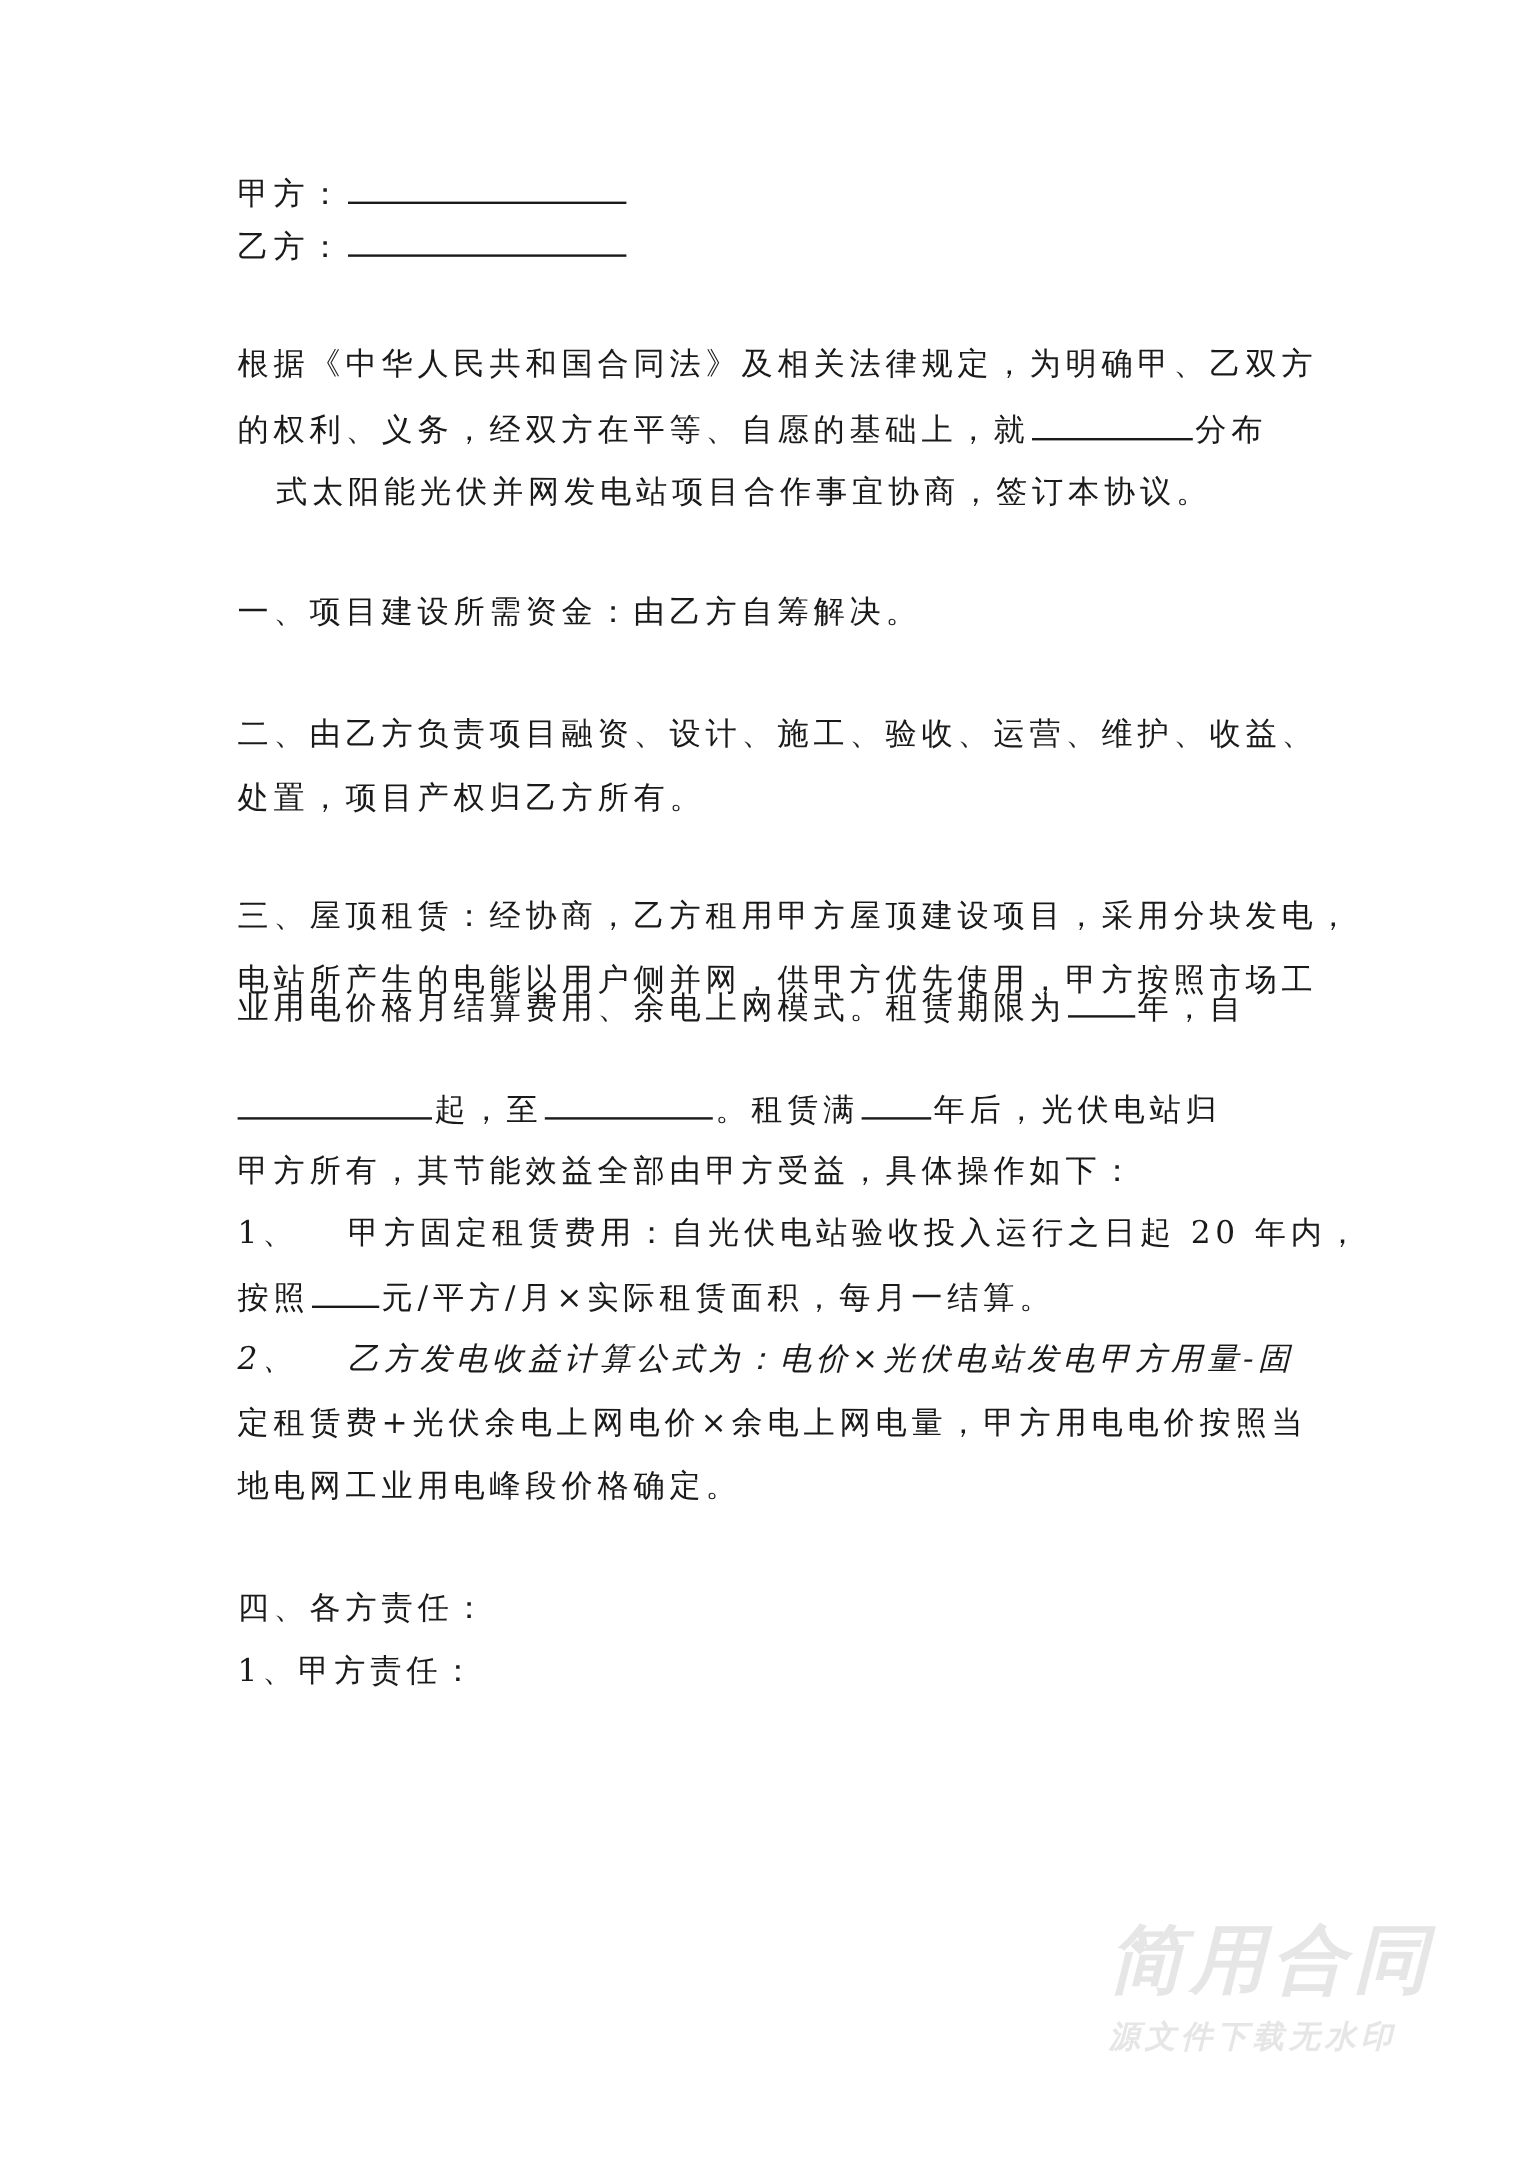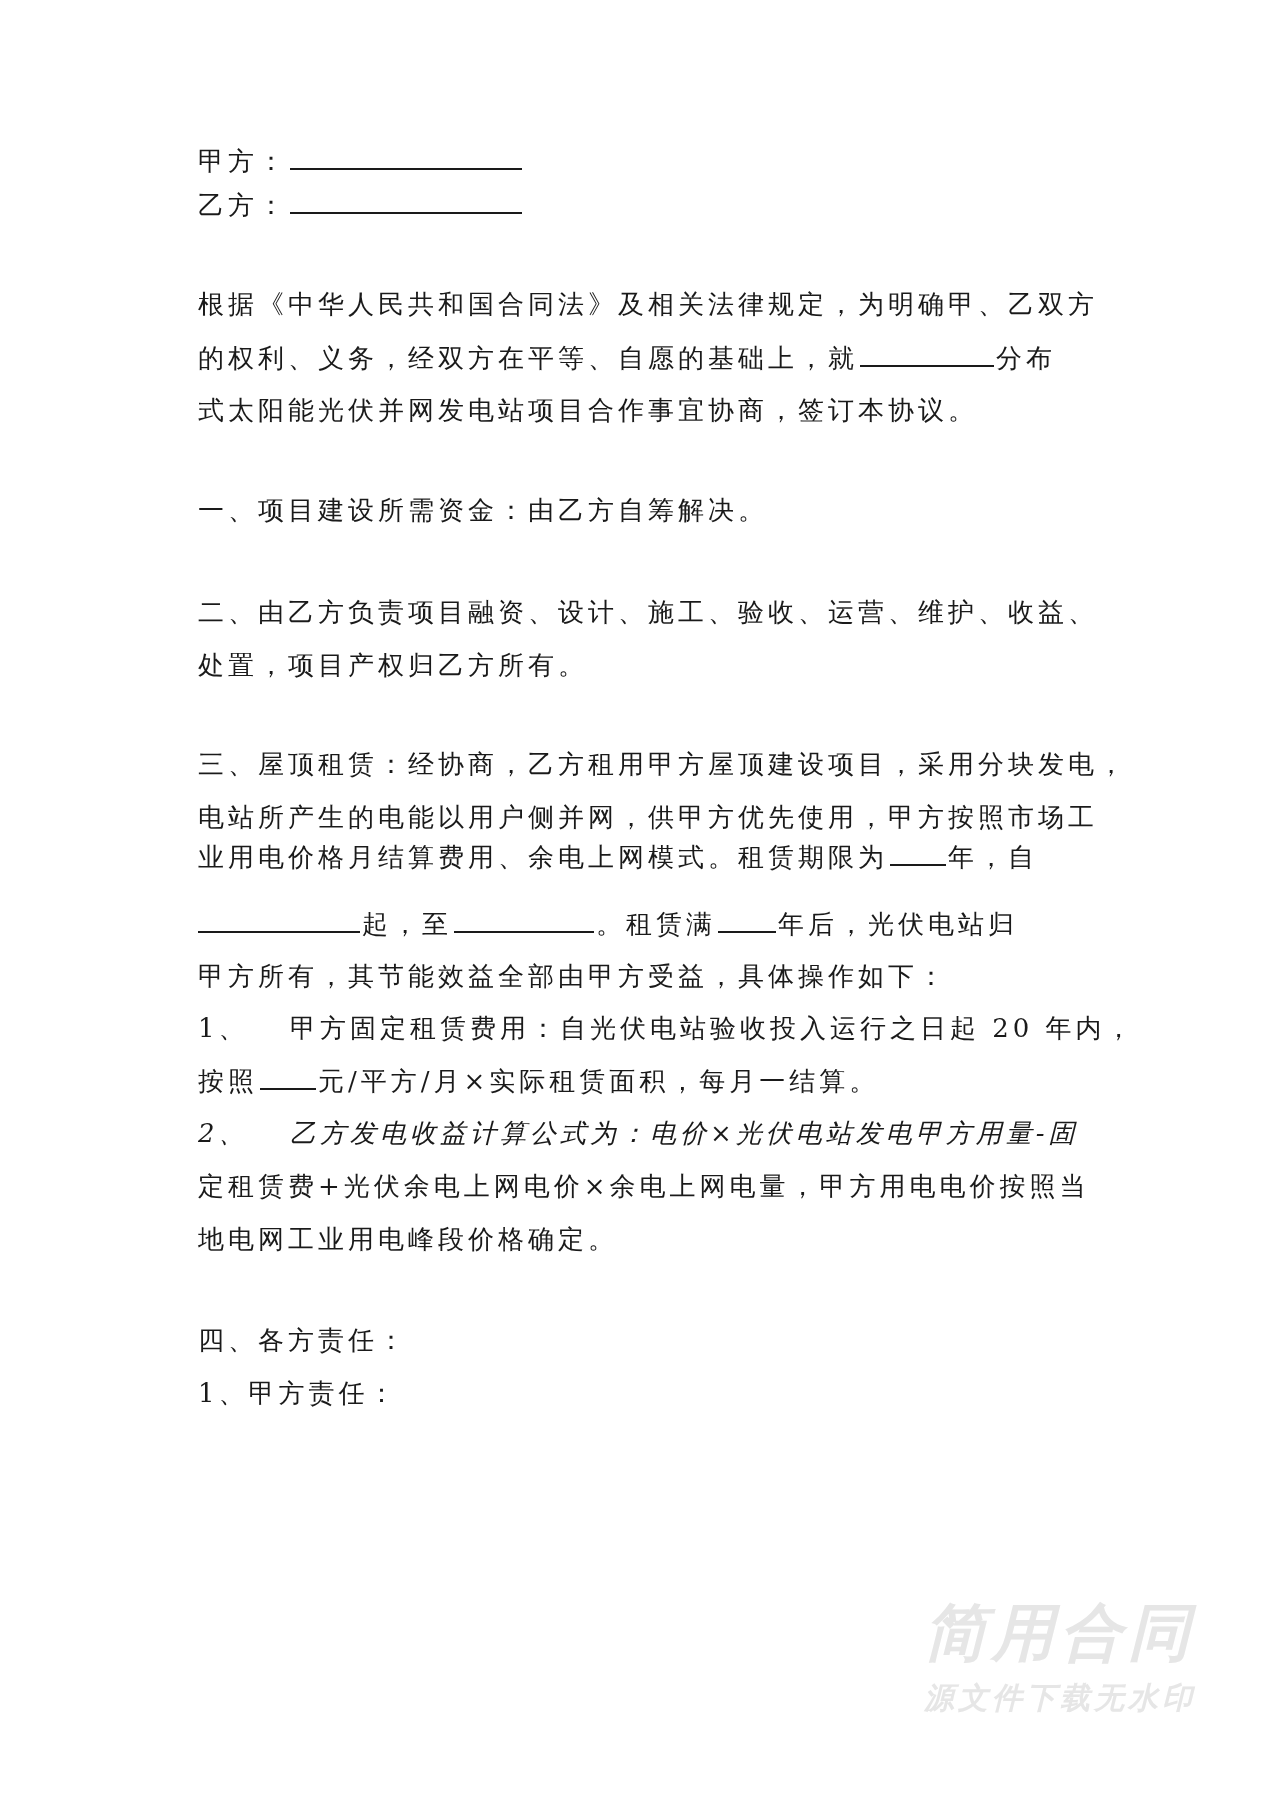--- a/index.html
+++ b/index.html
@@ -51,21 +51,21 @@
       user-select: none;
       margin-left: 44px;
     }
     .watermark .wm-main {
       font-size: 62px;
       letter-spacing: 6px;
       line-height: 70px;
       display: block;
     }
     .watermark .wm-sub {
-      font-size: 30px;
+      font-size: 26px;
       letter-spacing: 4px;
       line-height: 40px;
       display: block;
       margin-top: 10px;
     }
   </style>
 </head>
 <body>
 
 <div class="page">
@@ -74,30 +74,30 @@
     <span>甲方：</span><span class="blank" style="width:232px;"></span>
   </div>
   <div class="line" style="top:184px;">
     <span>乙方：</span><span class="blank" style="width:232px;"></span>
   </div>
 
   <div class="line" style="top:284px;">根据《中华人民共和国合同法》及相关法律规定，为明确甲、乙双方</div>
   <div class="line" style="top:337px;">
     <span>的权利、义务，经双方在平等、自愿的基础上，就</span><span class="blank" style="width:134px;"></span><span>分布</span>
   </div>
-  <div class="line" style="top:390px;">式太阳能光伏并网发电站项目合作事宜协商，签订本协议。</div>
+  <div class="line" style="top:390px;margin-left:32px;">式太阳能光伏并网发电站项目合作事宜协商，签订本协议。</div>
 
   <div class="line" style="top:490px;">一、项目建设所需资金：由乙方自筹解决。</div>
 
   <div class="line" style="top:592px;">二、由乙方负责项目融资、设计、施工、验收、运营、维护、收益、</div>
   <div class="line" style="top:645px;">处置，项目产权归乙方所有。</div>
 
   <div class="line" style="top:744px;">三、屋顶租赁：经协商，乙方租用甲方屋顶建设项目，采用分块发电，</div>
   <div class="line" style="top:797px;">电站所产生的电能以用户侧并网，供甲方优先使用，甲方按照市场工</div>
-  <div class="line" style="top:836px;">
+  <div class="line" style="top:818px;">
     <span>业用电价格月结算费用、余电上网模式。租赁期限为</span><span class="blank" style="width:56px;"></span><span>年，自</span>
   </div>
   <div class="line" style="top:903px;">
     <span class="blank" style="width:162px;margin-left:0;"></span><span>起，至</span><span class="blank" style="width:140px;"></span><span>。租赁满</span><span class="blank" style="width:58px;"></span><span>年后，光伏电站归</span>
   </div>
   <div class="line" style="top:956px;">甲方所有，其节能效益全部由甲方受益，具体操作如下：</div>
 
   <div class="line" style="top:1008px;">
     <span class="indent-num">1、</span><span>甲方固定租赁费用：自光伏电站验收投入运行之日起 20 年内，</span>
   </div>

